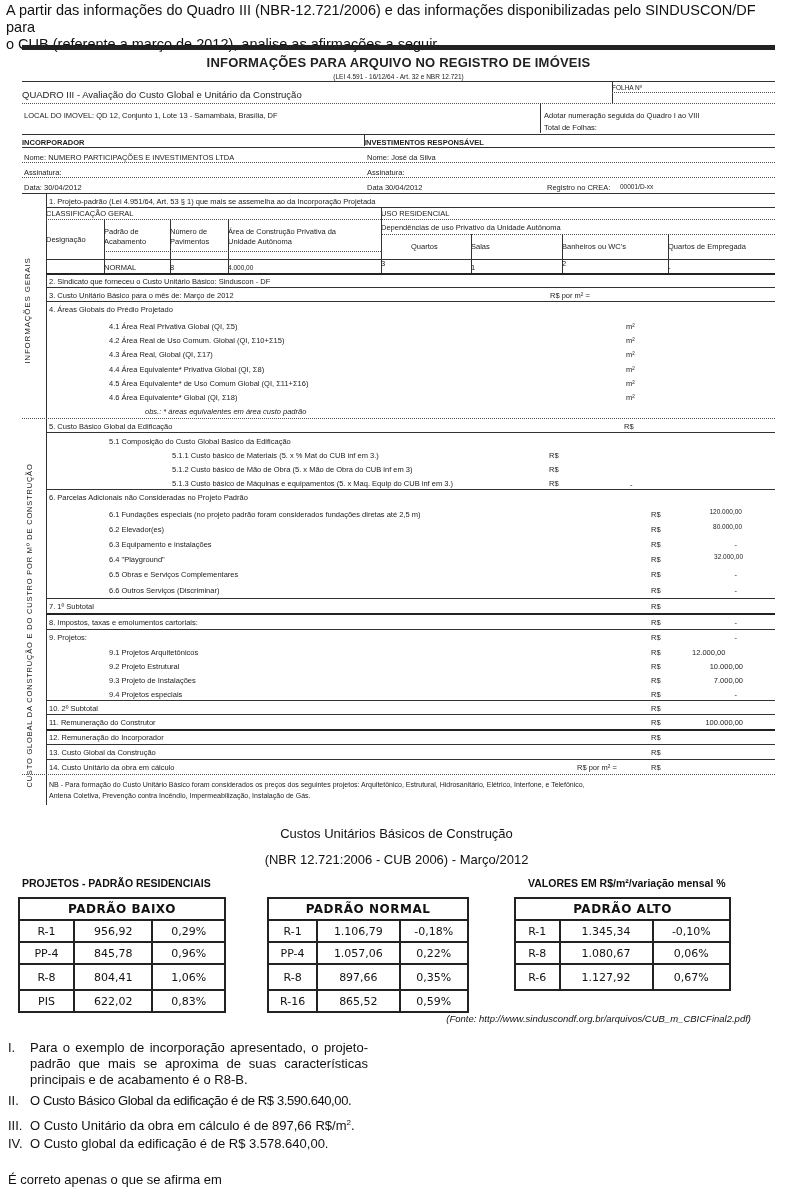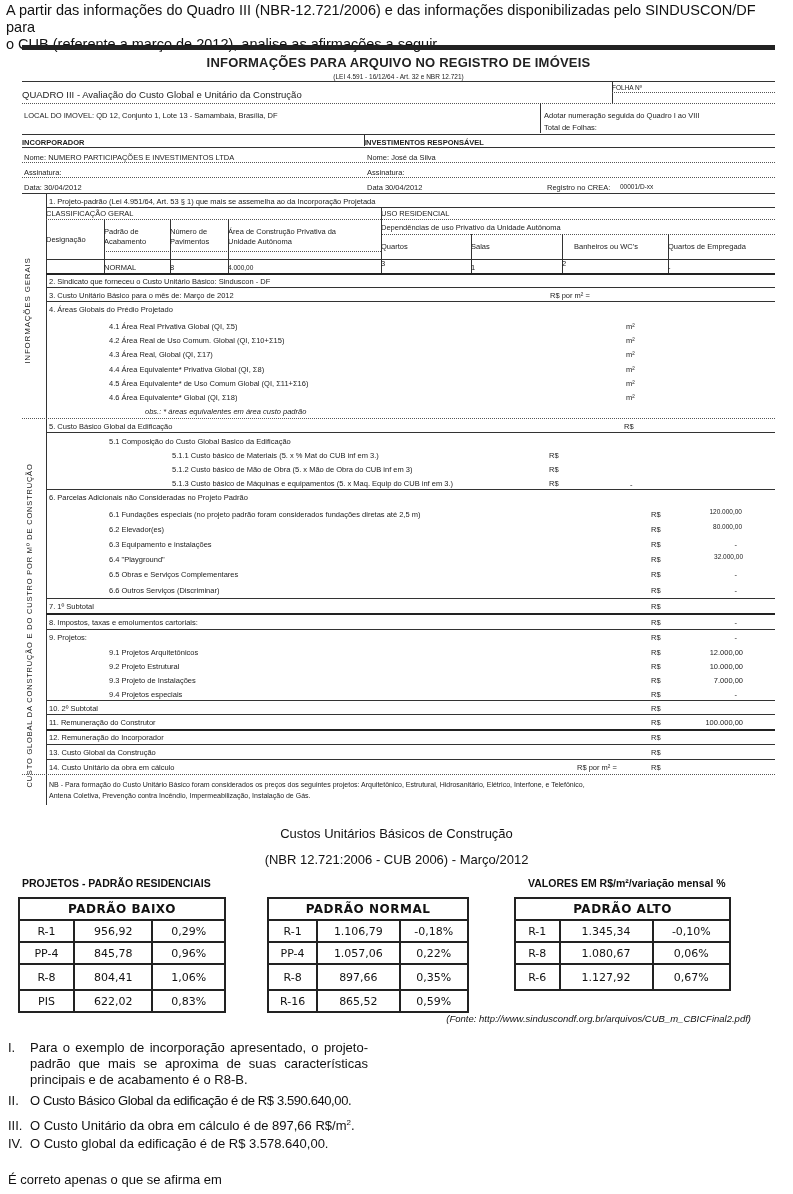--- a/index.html
+++ b/index.html
@@ -94,23 +94,23 @@
   <div class="vline" style="left:540px;top:189px;height:25px;"></div>
   <div class="vline" style="left:646px;top:189px;height:25px;"></div>
 
   <div class="t tc" style="left:24px;top:190px;width:58px;">Designação</div>
   <div class="t tc" style="left:82px;top:182px;width:66px;">Padrão de</div>
   <div class="t tc" style="left:82px;top:192px;width:66px;">Acabamento</div>
   <div class="t tc" style="left:148px;top:182px;width:58px;">Número de</div>
   <div class="t tc" style="left:148px;top:192px;width:58px;">Pavimentos</div>
   <div class="t tc" style="left:206px;top:182px;width:153px;">Área de Construção Privativa da</div>
   <div class="t tc" style="left:206px;top:192px;width:153px;">Unidade Autônoma</div>
-  <div class="t tc" style="left:359px;top:197px;width:90px;">Quartos</div>
+  <div class="t tc" style="left:359px;top:197px;width:90px;padding-left:30px;">Quartos</div>
   <div class="t tc" style="left:449px;top:197px;width:91px;">Salas</div>
-  <div class="t tc" style="left:540px;top:197px;width:106px;padding-left:12px;">Banheiros ou WC's</div>
+  <div class="t tc" style="left:540px;top:197px;width:106px;">Banheiros ou WC's</div>
   <div class="t tc" style="left:646px;top:197px;width:107px;">Quartos de Empregada</div>
   <div class="hline dash" style="left:82px;top:206px;width:277px;"></div>
   <div class="hline" style="left:24px;top:214px;width:729px;"></div>
   <div class="vline" style="left:82px;top:206px;height:22px;"></div>
   <div class="vline" style="left:148px;top:206px;height:22px;"></div>
   <div class="vline" style="left:206px;top:206px;height:22px;"></div>
   <div class="vline" style="left:359px;top:206px;height:22px;"></div>
   <div class="vline" style="left:449px;top:214px;height:14px;"></div>
   <div class="vline" style="left:540px;top:214px;height:14px;"></div>
   <div class="vline" style="left:646px;top:214px;height:14px;"></div>
@@ -185,21 +185,21 @@
   <div class="t" style="left:27px;top:573px;">8. Impostos, taxas e emolumentos cartoriais:</div>
   <div class="t" style="left:629px;top:573px;">R$</div>
   <div class="t" style="left:670px;top:573px;width:45px;text-align:right;">-</div>
   <div class="hline" style="left:24px;top:584px;width:729px;"></div>
 
   <div class="t" style="left:27px;top:588px;">9. Projetos:</div>
   <div class="t" style="left:629px;top:588px;">R$</div>
   <div class="t" style="left:670px;top:588px;width:45px;text-align:right;">-</div>
   <div class="t" style="left:87px;top:603px;">9.1 Projetos Arquitetônicos</div>
   <div class="t" style="left:629px;top:603px;">R$</div>
-  <div class="t" style="left:670px;top:603px;width:51px;text-align:right;">12.000,00</div>
+  <div class="t" style="left:670px;top:603px;width:51px;text-align:left;">12.000,00</div>
   <div class="t" style="left:87px;top:617px;">9.2 Projeto Estrutural</div>
   <div class="t" style="left:629px;top:617px;">R$</div>
   <div class="t" style="left:670px;top:617px;width:51px;text-align:right;">10.000,00</div>
   <div class="t" style="left:87px;top:631px;">9.3 Projeto de Instalações</div>
   <div class="t" style="left:629px;top:631px;">R$</div>
   <div class="t" style="left:670px;top:631px;width:51px;text-align:right;">7.000,00</div>
   <div class="t" style="left:87px;top:645px;">9.4 Projetos especiais</div>
   <div class="t" style="left:629px;top:645px;">R$</div>
   <div class="t" style="left:670px;top:645px;width:45px;text-align:right;">-</div>
   <div class="hline" style="left:24px;top:655px;width:729px;"></div>

